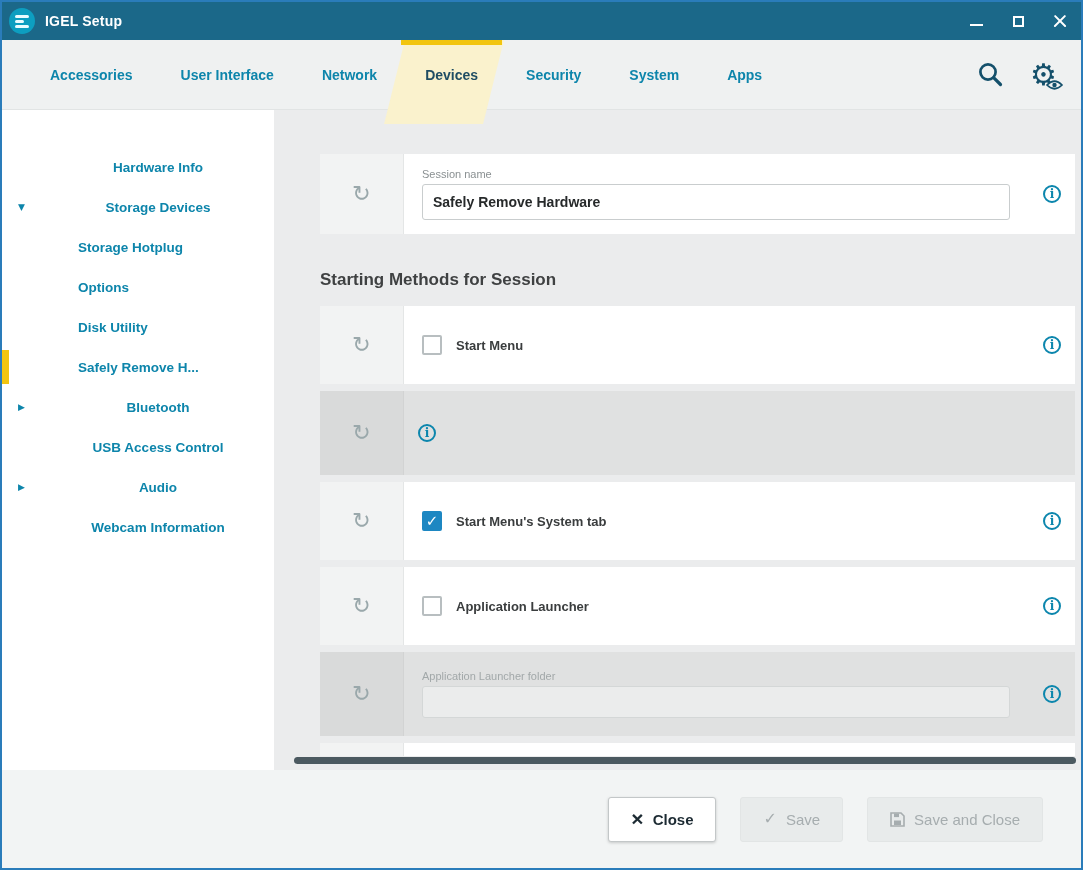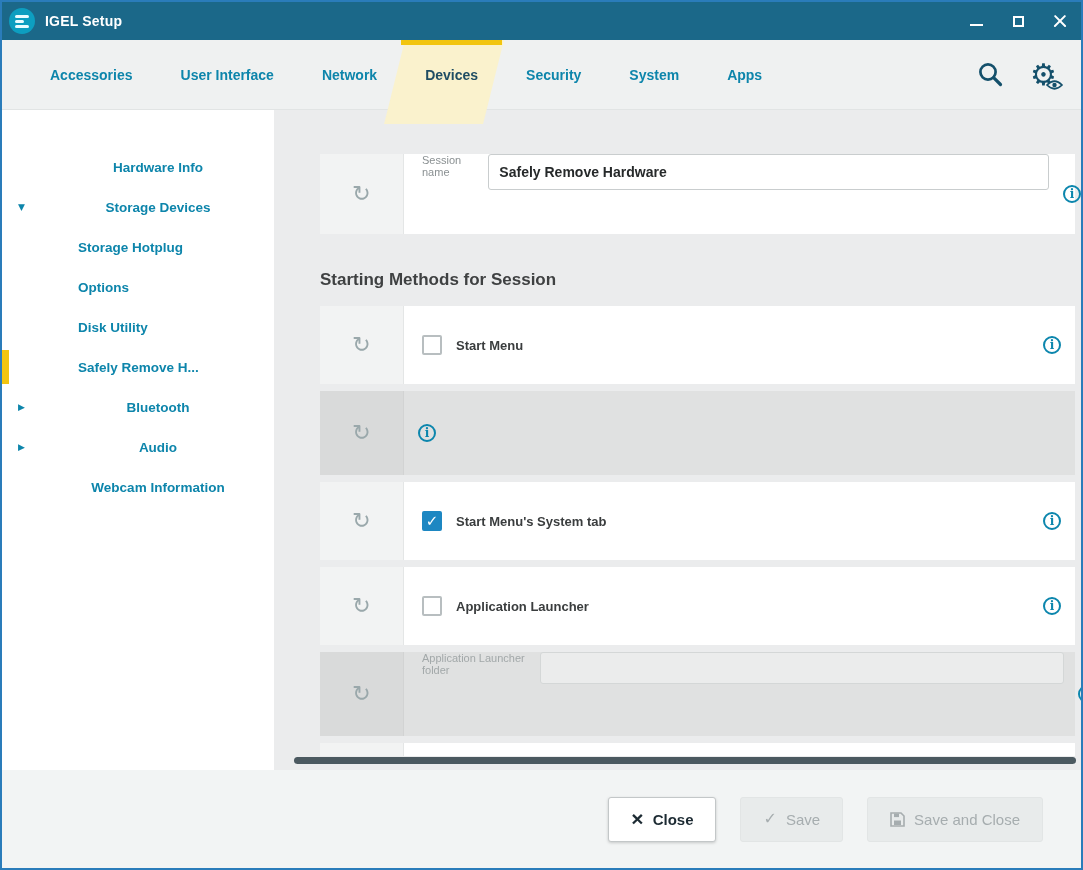--- a/index.html
+++ b/index.html
@@ -108,21 +108,21 @@
     min-height: 78px;
   }
   .row-sync {
     flex: 0 0 84px;
     background: #f2f3f3; border-right: 1px solid #e4e6e6;
     display: flex; align-items: center; justify-content: center;
     cursor: pointer;
   }
   .sync-glyph { font-size: 22px; color: #9aa8ab; line-height: 1; font-family: "DejaVu Sans", sans-serif; }
   .row-main { flex: 1 1 auto; display: flex; align-items: center; padding-left: 18px; }
-  .row-main.field-main { flex-direction: row; align-items: flex-start; justify-content: center; }
+  .row-main.field-main { flex-direction: column; align-items: flex-start; justify-content: center; }
   .row-info { flex: 0 0 46px; display: flex; align-items: center; justify-content: center; }
   .info-circle {
     width: 18px; height: 18px; border-radius: 50%;
     border: 2px solid #0c86ad; color: #0c86ad;
     display: flex; align-items: center; justify-content: center;
     font-family: "DejaVu Serif", serif; font-size: 12px; font-weight: bold;
     cursor: pointer;
   }
   .info-circle::before { content: "i"; }
 
@@ -272,20 +272,23 @@
         <span class="side-label">Disk Utility</span>
       </div>
       <div class="side-item lvl2 selected">
         <span class="side-label">Safely Remove H...</span>
       </div>
       <div class="side-item lvl1">
         <span class="tree-arrow right"></span>
         <span class="side-label">Bluetooth</span>
       </div>
       <div class="side-item lvl1">
+        <span class="side-label">USB Access Control</span>
+      </div>
+      <div class="side-item lvl1">
         <span class="tree-arrow right"></span>
         <span class="side-label">Audio</span>
       </div>
       <div class="side-item lvl1">
         <span class="side-label">Webcam Information</span>
       </div>
     </div>
 
     <div class="content">
 

